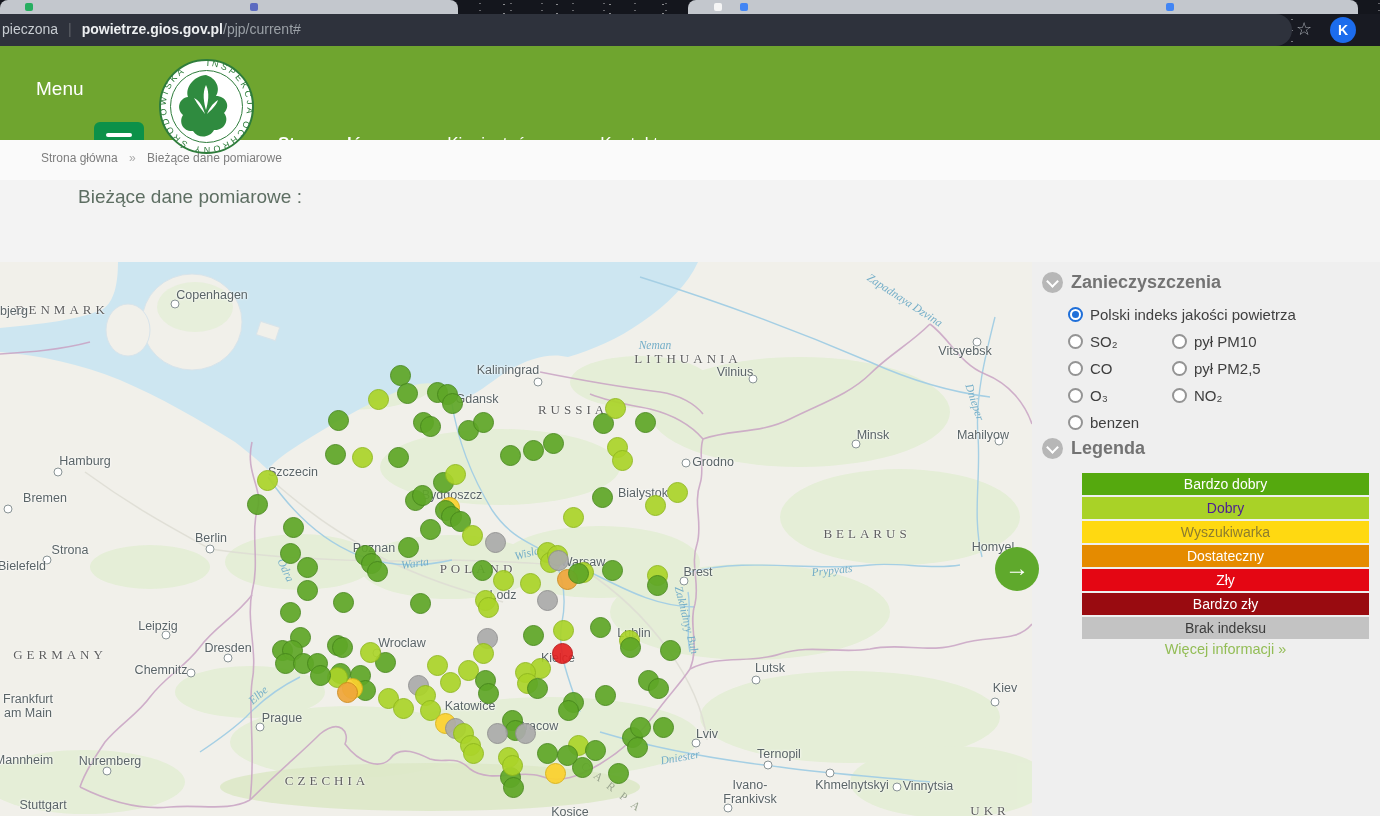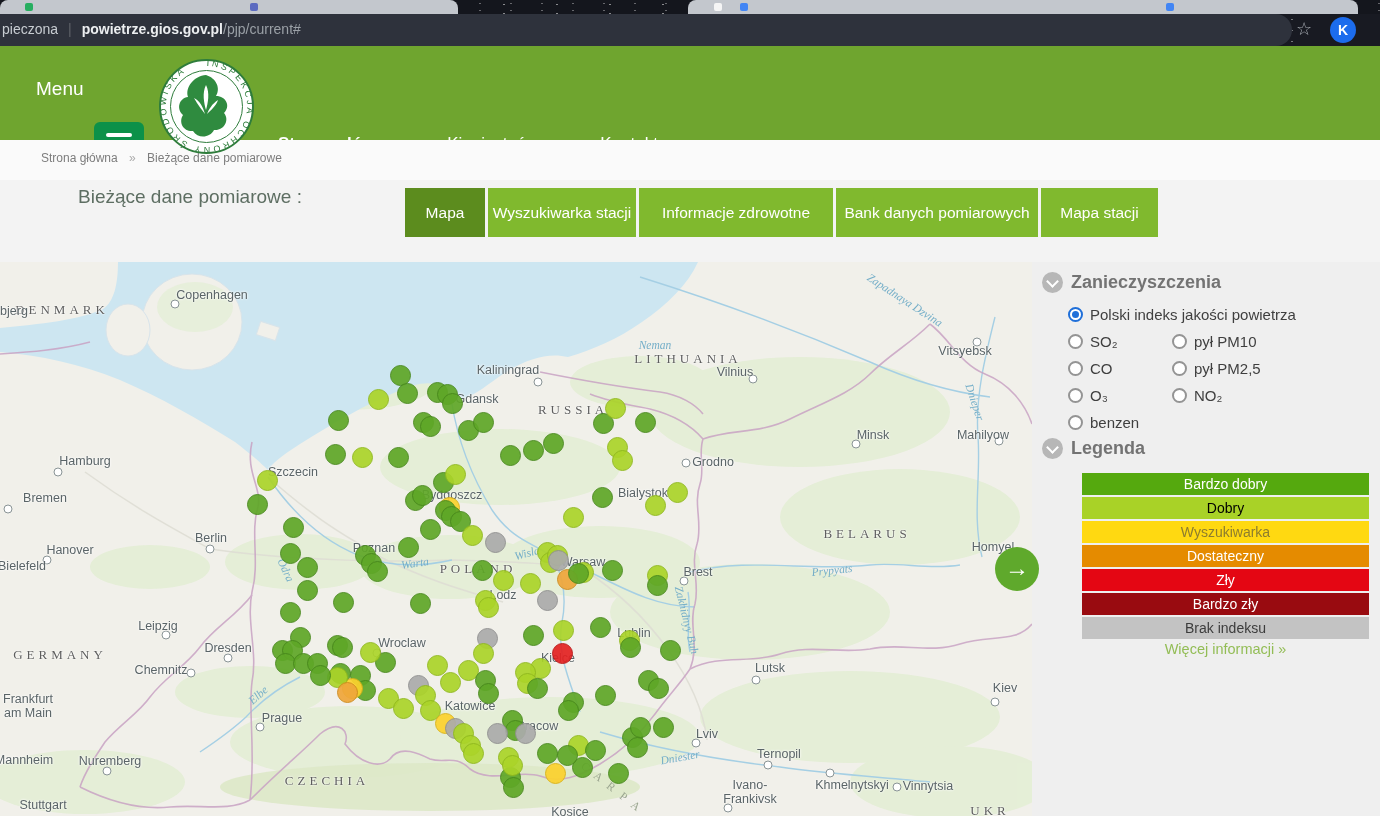--- a/index.html
+++ b/index.html
@@ -129,27 +129,20 @@
   <div id="breadcrumb">
     <div class="bc">
       <span>Strona główna</span>
       <span class="sep">»</span>
       <span>Bieżące dane pomiarowe</span>
     </div>
   </div>
 
   <div id="band"></div>
   <div id="page-title">Bieżące dane pomiarowe :</div>
-  <div id="tabs">
-      <div class="tab active" style="width: 80px;">Mapa</div>
-      <div class="tab" style="width: 148px;">Wyszukiwarka stacji</div>
-      <div class="tab" style="width: 194px;">Informacje zdrowotne</div>
-      <div class="tab" style="width: 202px;">Bank danych pomiarowych</div>
-      <div class="tab" style="width: 117px;">Mapa stacji</div>
-    </div>
 
   <div id="map">
     <svg id="mapsvg" width="1032" height="554">
 
       <g fill="#e3eed4" opacity="0.85">
         <ellipse cx="350" cy="120" rx="85" ry="28"></ellipse>
           <ellipse cx="500" cy="205" rx="120" ry="38"></ellipse>
         <ellipse cx="800" cy="150" rx="150" ry="55"></ellipse>
           <ellipse cx="900" cy="255" rx="120" ry="48"></ellipse>
         <ellipse cx="750" cy="350" rx="140" ry="48"></ellipse>
@@ -223,21 +216,21 @@
         <div class="city-marker" style="left: 175px; top: 42px;"></div>
         <div class="city-label" style="left: 212px; top: 33px;">Copenhagen</div>
         <div class="city-label" style="left: 14px; top: 49px;">bjerg</div>
         <div class="city-marker" style="left: 58px; top: 210px;"></div>
         <div class="city-label" style="left: 85px; top: 199px;">Hamburg</div>
         <div class="city-marker" style="left: 8px; top: 247px;"></div>
         <div class="city-label" style="left: 45px; top: 236px;">Bremen</div>
         <div class="city-marker" style="left: 210px; top: 287px;"></div>
         <div class="city-label" style="left: 211px; top: 276px;">Berlin</div>
         <div class="city-marker" style="left: 47px; top: 298px;"></div>
-        <div class="city-label" style="left: 70px; top: 288px;">Hanover</div>
+        <div class="city-label" style="left: 70px; top: 288px;">Strona</div>
         <div class="city-label" style="left: 22px; top: 304px;">Bielefeld</div>
         <div class="city-marker" style="left: 166px; top: 373px;"></div>
         <div class="city-label" style="left: 158px; top: 364px;">Leipzig</div>
         <div class="city-marker" style="left: 228px; top: 396px;"></div>
         <div class="city-label" style="left: 228px; top: 386px;">Dresden</div>
         <div class="city-marker" style="left: 191px; top: 411px;"></div>
         <div class="city-label" style="left: 161px; top: 408px;">Chemnitz</div>
         <div class="city-label" style="left: 28px; top: 444px;">Frankfurt
 am Main</div>
         <div class="city-label" style="left: 24px; top: 498px;">Mannheim</div>
@@ -483,21 +476,21 @@
           <div class="radio"></div>
           <div class="radio-label">benzen</div>
         </div>
       </div>
     <div class="sec-head" style="left:10px;top:176px;">
       <div class="chev"></div>
       <div class="sec-title">Legenda</div>
     </div>
     <div id="legend">
         <div class="legend-row" style="background: rgb(85, 169, 14); color: rgb(255, 255, 255);">Bardzo dobry</div>
-        <div class="legend-row" style="background: rgb(169, 210, 39); color: #000000;">Dobry</div>
+        <div class="legend-row" style="background: rgb(169, 210, 39); color: #4c1d95;">Dobry</div>
         <div class="legend-row" style="background: rgb(255, 217, 17); color: rgb(141, 125, 46);">Wyszukiwarka</div>
         <div class="legend-row" style="background: rgb(229, 139, 0); color: rgb(255, 255, 255);">Dostateczny</div>
         <div class="legend-row" style="background: rgb(228, 6, 19); color: rgb(255, 255, 255);">Zły</div>
         <div class="legend-row" style="background: rgb(153, 11, 16); color: rgb(255, 255, 255);">Bardzo zły</div>
         <div class="legend-row" style="background: rgb(195, 195, 195); color: rgb(60, 60, 60);">Brak indeksu</div>
       </div>
     <div id="more-info">Więcej informacji »</div>
   </div>
 
 </div>

